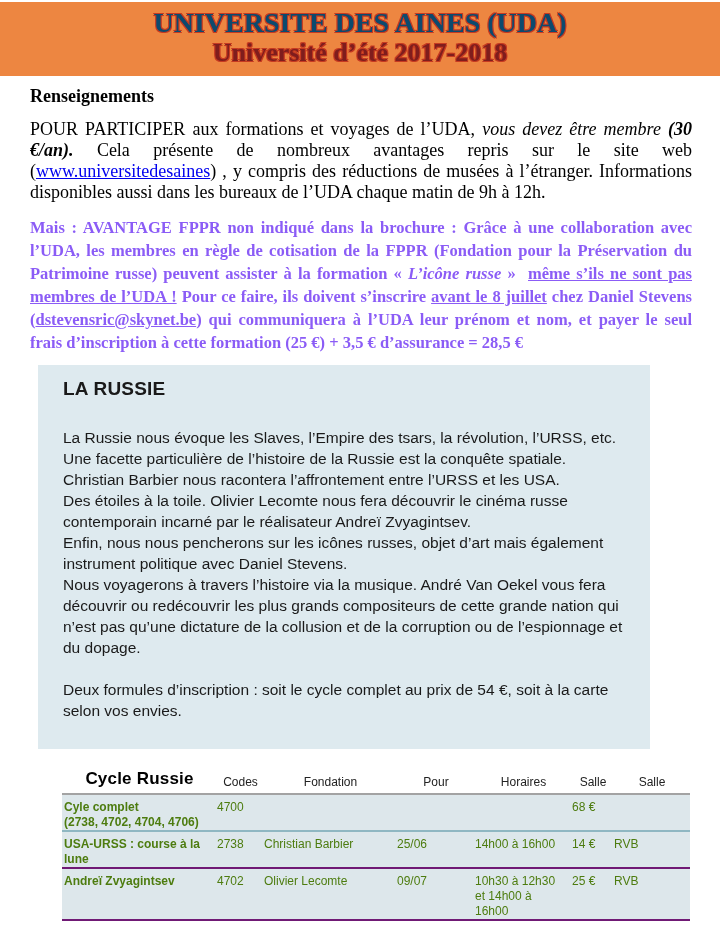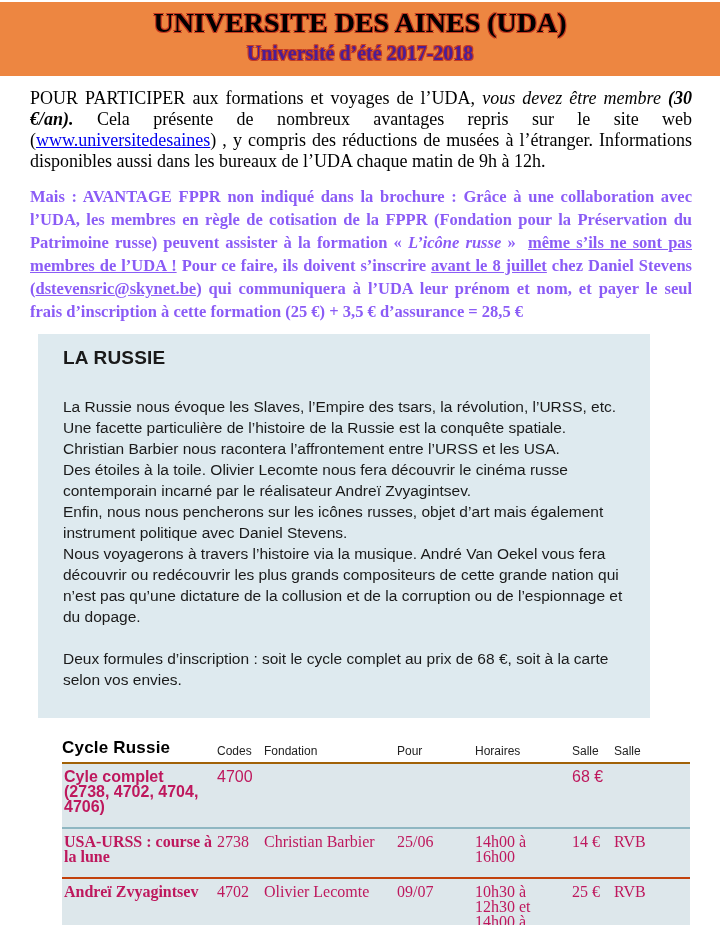--- a/index.html
+++ b/index.html
@@ -1,21 +1,21 @@
 <!DOCTYPE html>
 <html><head>
 <meta charset="utf-8">
 <style>
   html,body{margin:0;padding:0;background:#ffffff;}
   body{width:720px;height:925px;font-family:"Liberation Serif",serif;color:#000;overflow:hidden;}
 
   .banner{background:#ED8641;margin-top:2px;padding:5px 0 8px 0;text-align:center;}
-  .banner .line1{font-size:28px;font-weight:bold;color:#000000;line-height:31px;
+  .banner .line1{font-size:28px;font-weight:bold;color:#0c4a6e;line-height:31px;
     text-shadow:-1px -1px 0 #C63A21,1px -1px 0 #C63A21,-1px 1px 0 #C63A21,1px 1px 0 #C63A21;text-align:center;}
-  .banner .line2{font-size:20px;font-weight:bold;color:#4c1d95;line-height:30px;
+  .banner .line2{font-size:26px;font-weight:bold;color:#7f1d1d;line-height:30px;
     text-shadow:-1px -1px 0 #C63A21,1px -1px 0 #C63A21,-1px 1px 0 #C63A21,1px 1px 0 #C63A21;}
 
   .content{margin:0 28px 0 30px;}
   .heading{font-size:18px;font-weight:bold;margin-top:10px;}
   .p-intro{font-size:18px;line-height:21px;text-align:justify;margin-top:12px;}
   .p-intro .bi{font-style:italic;}
   .p-intro .bib{font-style:italic;font-weight:bold;}
   .weblink{color:#0000EE;text-decoration:underline;cursor:pointer;}
 
   .p-advantage{font-size:16.5px;line-height:23px;font-weight:bold;text-align:justify;
@@ -24,53 +24,54 @@
   .p-advantage .ul{text-decoration:underline;}
 
   .russia-box{background:#DEEAEF;margin:11px 42px 0 8px;padding:13px 25px 28px 25px;
     font-family:"Liberation Sans",sans-serif;color:#1a1a1a;}
   .russia-box .box-title{font-size:19px;font-weight:bold;letter-spacing:0.2px;margin-bottom:27px;}
   .russia-box .box-par{font-size:15.5px;line-height:21px;max-width:588px;}
   .russia-box .box-gap{height:21px;}
 
   .course-table{border-collapse:collapse;margin:20px 0 0 32px;
     font-family:"Liberation Sans",sans-serif;table-layout:fixed;width:628px;}
-  .course-table th{vertical-align:bottom;text-align:left;padding:0 0 4px 0;
-    border-bottom:2px solid #a16207;font-weight:normal;font-size:12px;color:#222;}
+  .course-table th{vertical-align:bottom;text-align:center;padding:0 0 4px 0;
+    border-bottom:2px solid #a3a3a3;font-weight:normal;font-size:12px;color:#222;}
   .course-table th.tbl-title{font-size:17px;font-weight:bold;color:#000;letter-spacing:0.2px;}
-  .course-table td{background:#DDE7EB;vertical-align:top;font-size:16px;color:#be185d;
-    padding:5px 4px 13px 0;line-height:15px;}
+  .course-table td{background:#DDE7EB;vertical-align:top;font-size:12px;color:#4d7c0f;
+    padding:5px 4px 0 0;line-height:15px;}
   .course-table tr td:first-child{font-weight:bold;padding-left:2px;}
   .course-table tr.sep-strong td{border-bottom:2px solid #8FB7C2;}
-  .course-table tr.sep-light td{border-bottom:2px solid #c2410c;font-family:Liberation Serif, serif;}
+  .course-table tr.sep-light td{border-bottom:2px solid #701a75;}
 </style>
 </head>
 <body>
 
 <div class="banner">
   <div class="line1">UNIVERSITE DES AINES (UDA)</div>
   <div class="line2">Université d’été 2017-2018</div>
 </div>
 
 <div class="content">
 
+  <div class="heading">Renseignements</div>
 
   <div class="p-intro"><span>POUR PARTICIPER aux formations et voyages de l’UDA, </span><span class="bi">vous devez être membre </span><span class="bib">(30 €/an).</span><span> Cela présente de nombreux avantages repris sur le site web (</span><span class="weblink">www.universitedesaines</span><span>) , y compris des réductions de musées à l’étranger. Informations disponibles aussi dans les bureaux de l’UDA chaque matin de 9h à 12h.</span></div>
 
   <div class="p-advantage"><span>Mais : AVANTAGE FPPR non indiqué dans la brochure : Grâce à une collaboration avec l’UDA, les membres en règle de cotisation de la FPPR (Fondation pour la Préservation du Patrimoine russe) peuvent assister à la formation « </span><span class="it">L’icône russe</span><span> »&nbsp; </span><span class="ul">même s’ils ne sont pas membres de l’UDA !</span><span> Pour ce faire, ils doivent s’inscrire </span><span class="ul">avant le 8 juillet</span><span> chez Daniel Stevens (</span><span class="ul">dstevensric@skynet.be</span><span>) qui communiquera à l’UDA leur prénom et nom, et payer le seul frais d’inscription à cette formation (25 €) + 3,5 € d’assurance = 28,5 €</span></div>
 
   <div class="russia-box">
     <div class="box-title">LA RUSSIE</div>
     <div class="box-par">La Russie nous évoque les Slaves, l’Empire des tsars, la révolution, l’URSS, etc.</div>
     <div class="box-par">Une facette particulière de l’histoire de la Russie est la conquête spatiale. Christian Barbier nous racontera l’affrontement entre l’URSS et les USA.</div>
     <div class="box-par">Des étoiles à la toile. Olivier Lecomte nous fera découvrir le cinéma russe contemporain incarné par le réalisateur Andreï Zvyagintsev.</div>
     <div class="box-par">Enfin, nous nous pencherons sur les icônes russes, objet d’art mais également instrument politique avec Daniel Stevens.</div>
     <div class="box-par">Nous voyagerons à travers l’histoire via la musique. André Van Oekel vous fera découvrir ou redécouvrir les plus grands compositeurs de cette grande nation qui n’est pas qu’une dictature de la collusion et de la corruption ou de l’espionnage et du dopage.</div>
     <div class="box-gap"></div>
-    <div class="box-par">Deux formules d’inscription : soit le cycle complet au prix de 68 €, soit à la carte selon vos envies.</div>
+    <div class="box-par">Deux formules d’inscription : soit le cycle complet au prix de 54 €, soit à la carte selon vos envies.</div>
   </div>
 
   <table class="course-table">
     <colgroup>
       <col style="width:155px">
         <col style="width:47px">
         <col style="width:133px">
       <col style="width:78px">
         <col style="width:97px">
         <col style="width:42px">

